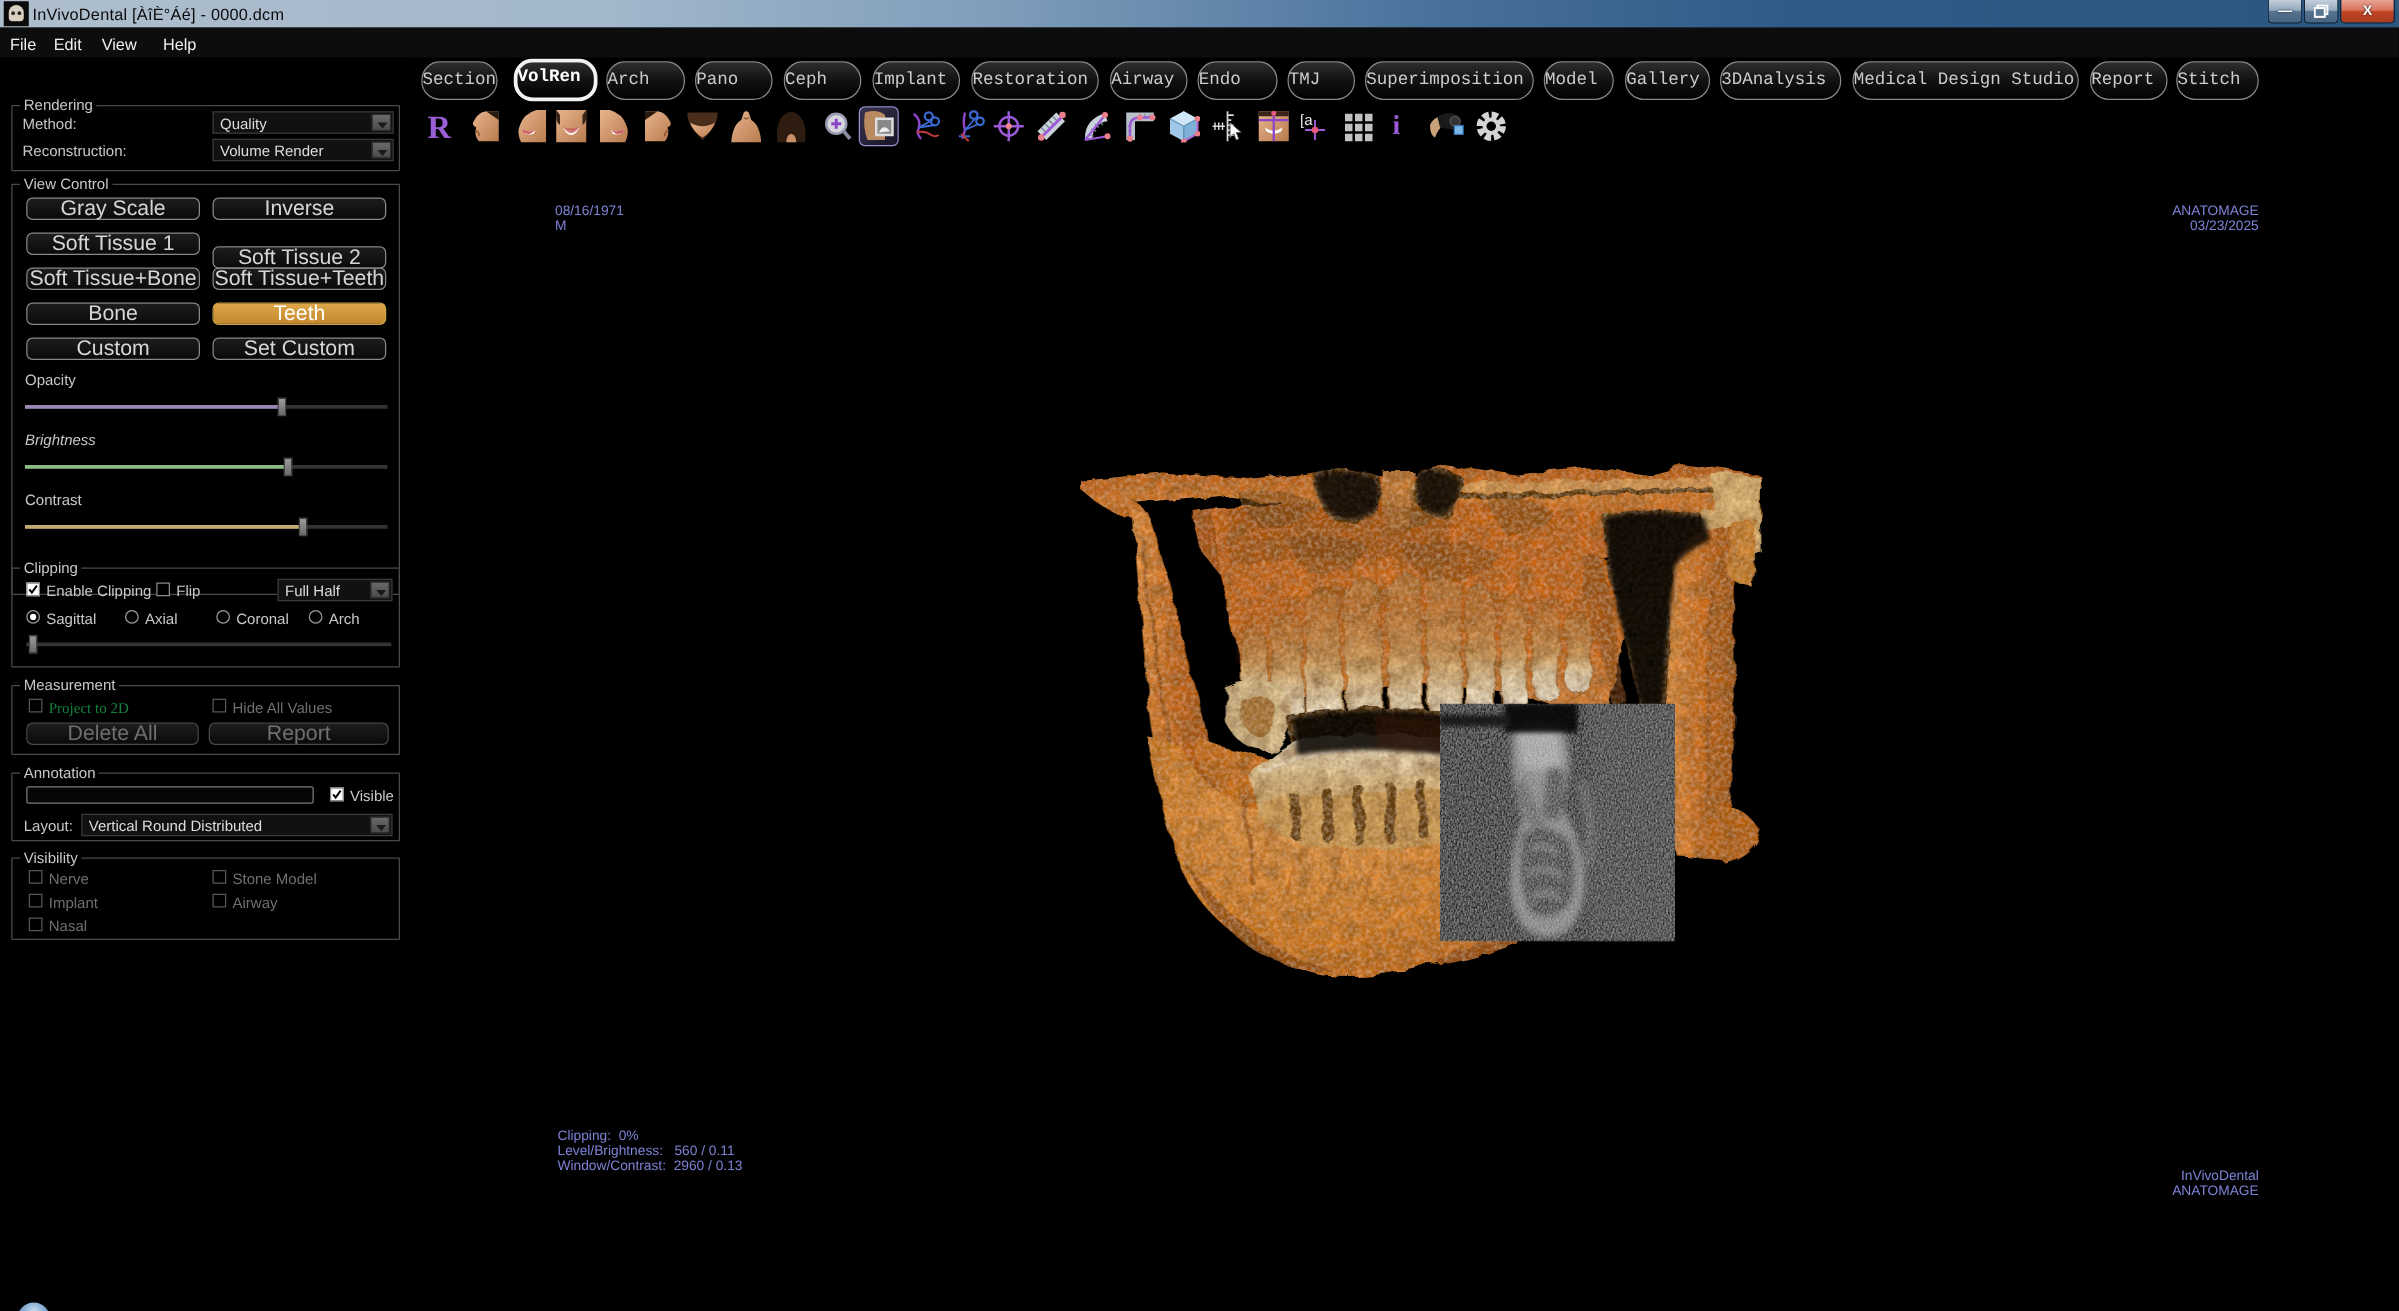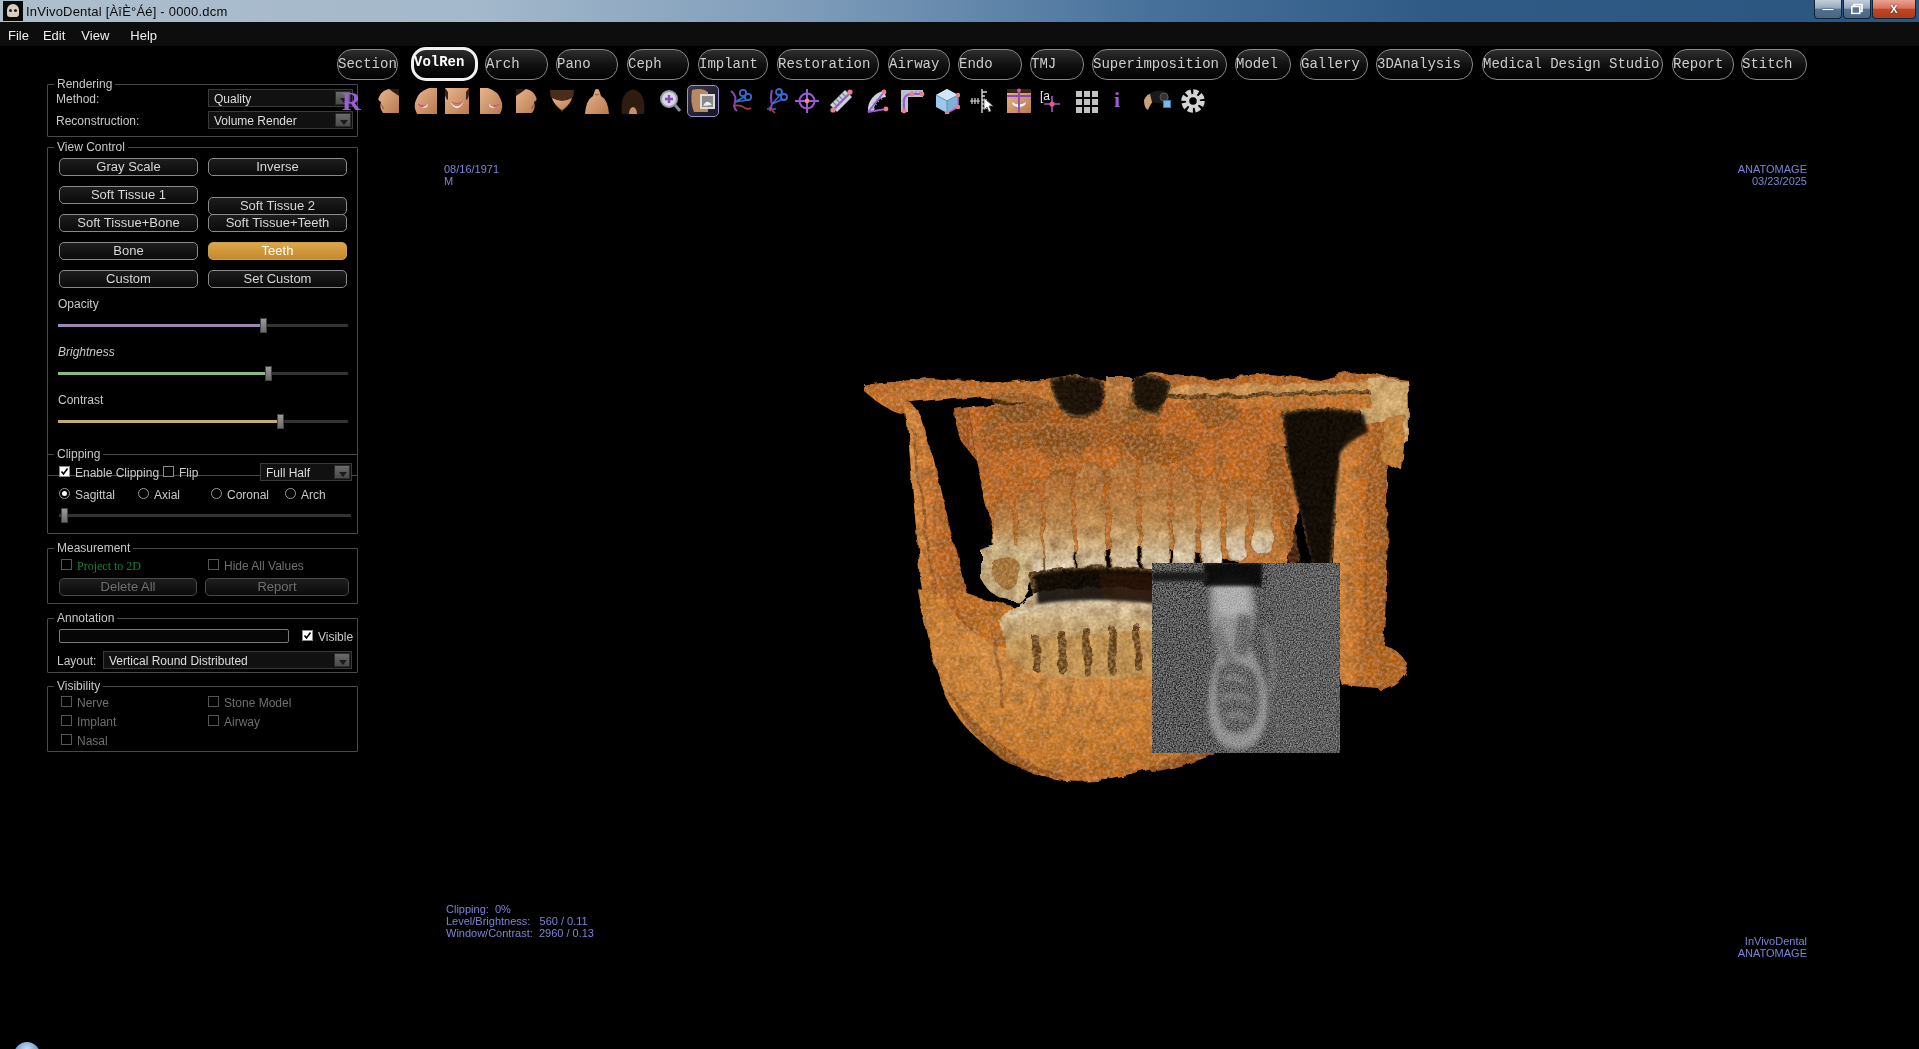--- a/index.html
+++ b/index.html
@@ -16,30 +16,30 @@
 .winbtns { position:absolute; right:3px; top:0; height:19px; display:flex; gap:1px; }
 .wbtn { width:28px; height:19px; border:1px solid #10253a; border-top:none; position:relative;
   background:linear-gradient(to bottom,#c3cfda 0%,#93a9bc 45%,#56728f 52%,#48647f 100%);
   border-radius:0 0 4px 4px; }
 .wbtn.close { width:44px; background:linear-gradient(to bottom,#e8a294 0%,#d8735c 45%,#c44424 52%,#aa3c20 100%); }
 .wbtn span { position:absolute; left:50%; top:50%; transform:translate(-50%,-50%);
   color:#fff; font-size:11px; font-weight:bold; text-shadow:0 0 2px #123; }
 #menubar { position:absolute; left:0; top:22px; width:1919px; height:24px; background:#0d0d0d; }
 #menubar span { display:inline-block; color:#f0f0f0; font-size:13px; margin-top:6px; }
 #leftpanel { position:absolute; left:0; top:46px; width:330px; height:1003px; background:#000; }
-.group { position:absolute; border:1px solid #4a4a4a; border-radius:1px;margin-left:38px; }
+.group { position:absolute; border:1px solid #4a4a4a; border-radius:1px; }
 .glabel { position:absolute; top:-8px; left:6px; background:#000; padding:0 3px; color:#c8c8c8; font-size:12px; }
 .flabel { color:#c8c8c8; font-size:12px; position:absolute; }
 .combo { position:absolute; height:18px; background:#111; border:1px solid #3a3a3a; }
 .combo .arrowbtn { position:absolute; right:1px; top:1px; bottom:1px; width:16px;
   background:linear-gradient(to bottom,#6a6a6a,#4a4a4a); border:1px solid #2a2a2a; }
 .combo .arrowbtn:after { content:""; position:absolute; left:4px; top:6px;
   border-left:4px solid transparent; border-right:4px solid transparent; border-top:5px solid #1a1a1a; }
 .vbtn { position:absolute; height:18px; width:139px; border:1px solid #8a8a8a; border-radius:5px;
-  background:linear-gradient(to bottom,#1d1d1d,#0a0a0a); color:#d6d6d6; font-size:13px;
+  background:linear-gradient(to bottom,#1d1d1d,#0a0a0a); color:#d6d6d6; font-size:17px;
   text-align:center; line-height:16px; }
 .vbtn.active { background:linear-gradient(to bottom,#dda647,#c3892f); color:#fff; border-color:#caa04a; }
 .slider { position:absolute; height:3px; background:#333; }
 .slider .fill { position:absolute; left:0; top:0; bottom:0; }
 .slider .handle { position:absolute; top:-6px; width:7px; height:15px; background:linear-gradient(to bottom,#9a9a9a,#6a6a6a); border:1px solid #444; }
 .cb { position:absolute; width:11px; height:11px; border:1px solid #8a8a8a; background:#000; }
 .cb.checked { background:#fff; }
 .cb.dis { border-color:#555; }
 .radio { position:absolute; width:11px; height:11px; border:1px solid #9a9a9a; border-radius:50%; background:#000; }
 .radio.sel:after { content:""; position:absolute; left:2px; top:2px; width:5px; height:5px; border-radius:50%; background:#fff; }

